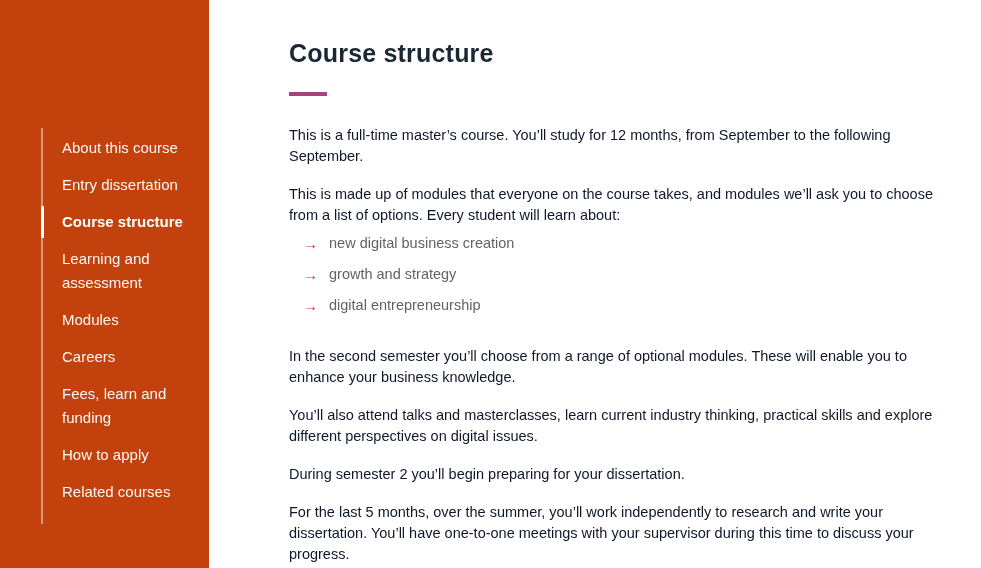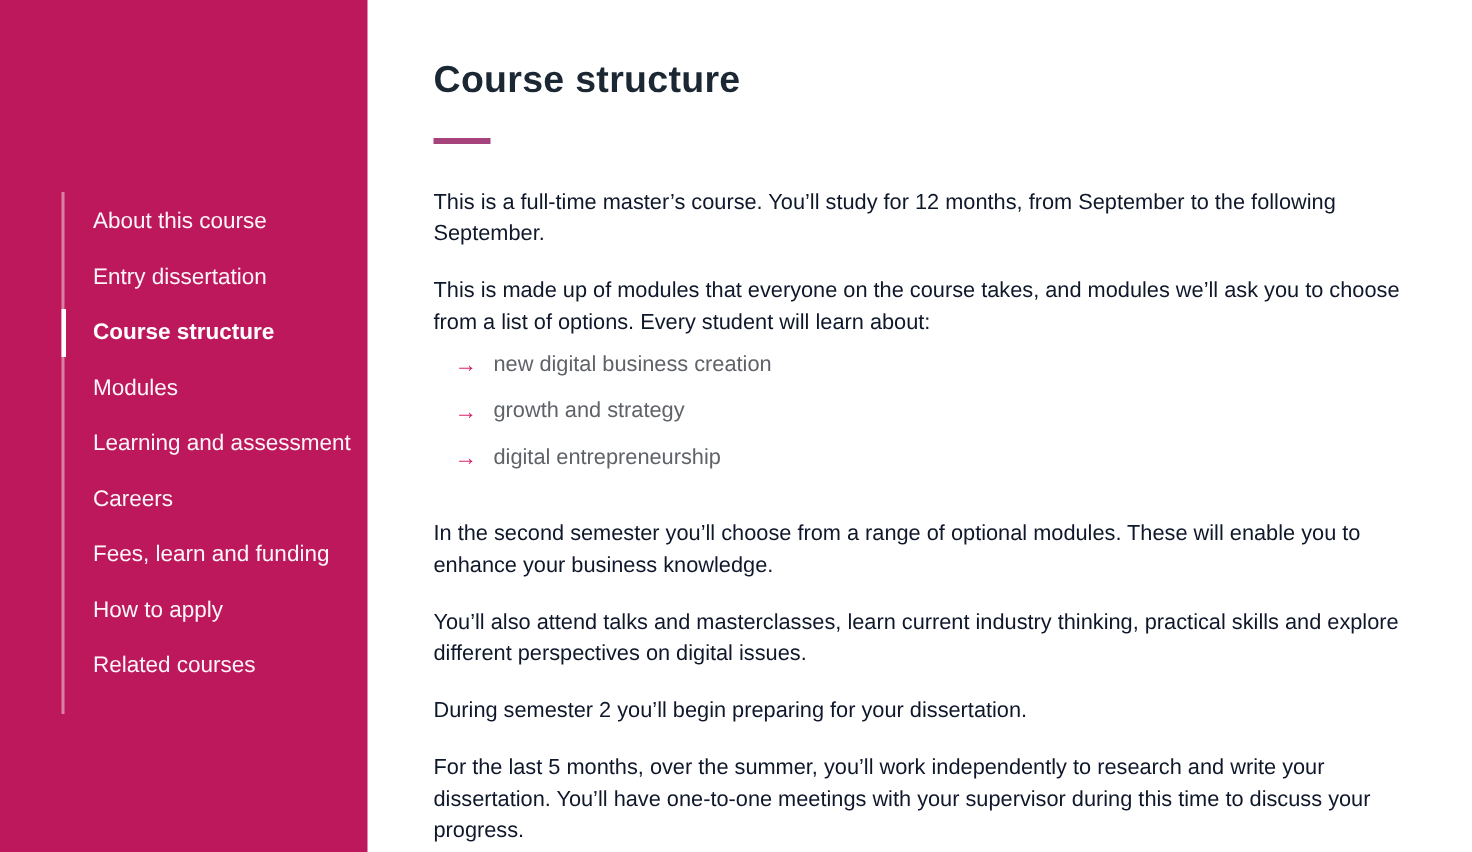--- a/index.html
+++ b/index.html
@@ -6,22 +6,22 @@
   html, body {
     width: 981px; height: 568px;
     background: #ffffff;
     font-family: "Liberation Sans", sans-serif;
     overflow: hidden;
   }
   
   .sidebar {
     position: absolute;
     left: 0; top: 0;
-    width: 245px; height: 568px;
-    background: #be185d;
+    width: 209px; height: 568px;
+    background: #c2410c;
   }
   .nav-list {
     list-style: none;
     margin: 128px 0 0 41px;
     border-left: 2px solid rgba(255,255,255,0.45);
     padding: 8px 0 8px 19px;
   }
   .nav-list li {
     position: relative;
     margin-bottom: 13px;
@@ -103,24 +103,24 @@
       <li>
         <a>About this course</a>
       </li>
       <li>
         <a>Entry dissertation</a>
       </li>
       <li class="active">
         <a>Course structure</a>
       </li>
       <li>
-        <a>Modules</a>
+        <a>Learning and assessment</a>
       </li>
       <li>
-        <a>Learning and assessment</a>
+        <a>Modules</a>
       </li>
       <li>
         <a>Careers</a>
       </li>
       <li>
         <a>Fees, learn and funding</a>
       </li>
       <li>
         <a>How to apply</a>
       </li>

